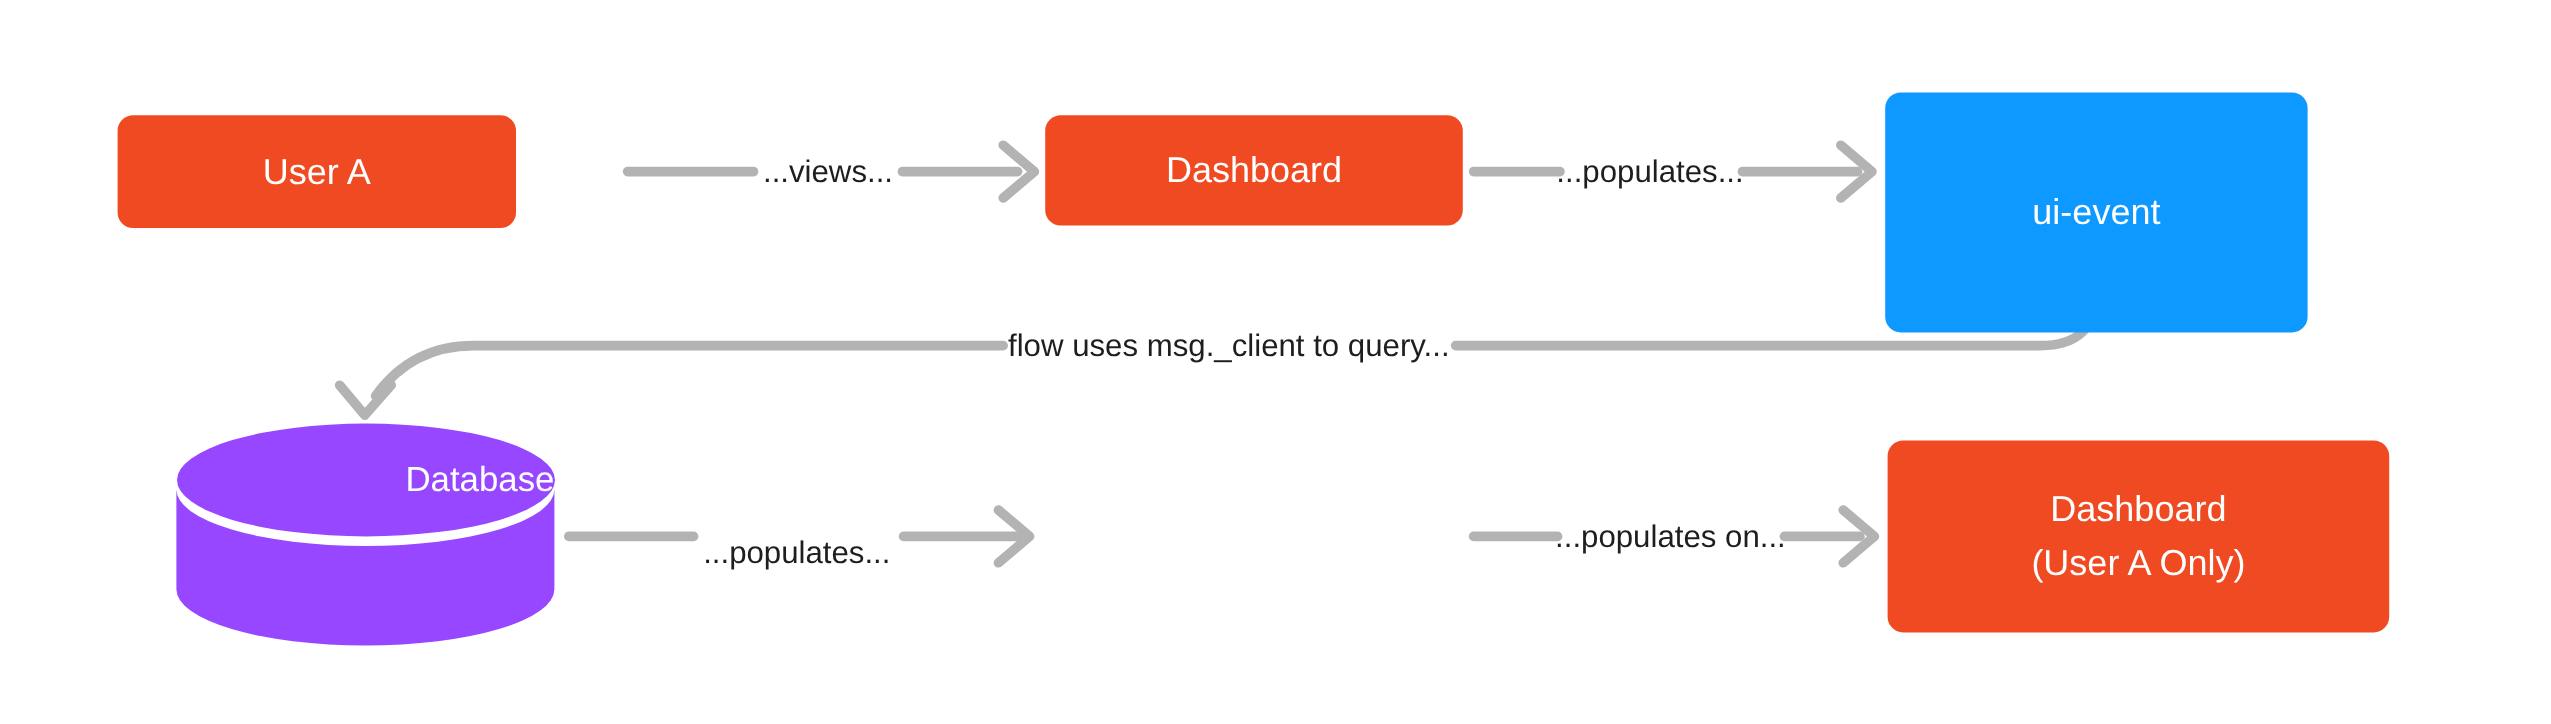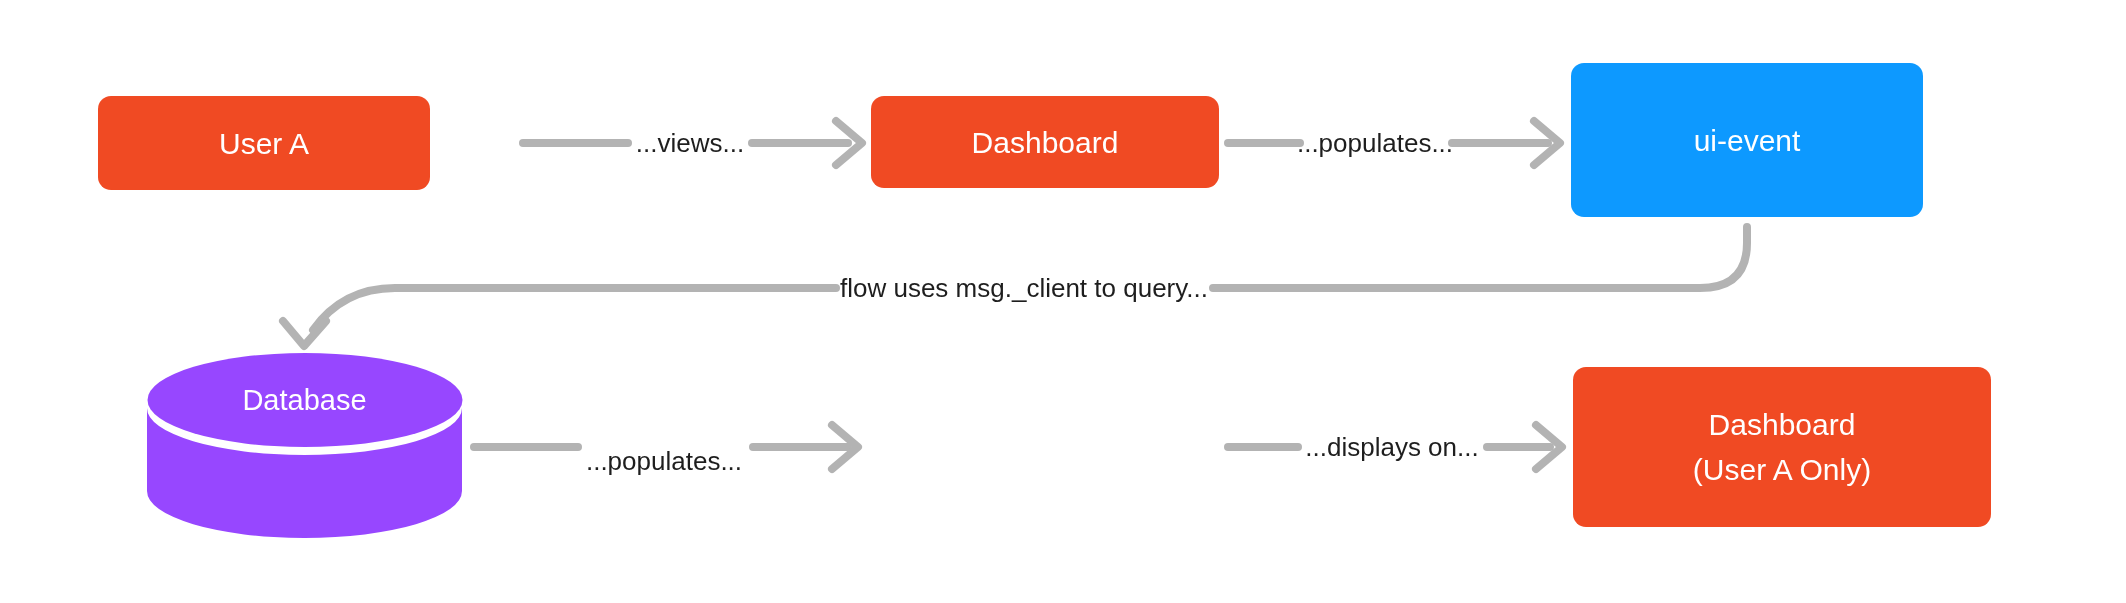--- a/index.html
+++ b/index.html
@@ -44,21 +44,21 @@
     line-height: 45px;
     text-align: center;
     white-space: nowrap;
   }
   .node.orange { background: var(--c-node_orange, #f04a23); }
   .node.blue   { background: var(--c-node_blue, #0d99ff); }
   .db-label {
     position: absolute;
     display: flex;
     align-items: center;
-    justify-content: center;
+    justify-content: flex-end;
     color: var(--c-node_label_text, #ffffff);
     font-size: 29px;
     background: transparent;
     pointer-events: none;
   }
   .edge-label {
     position: absolute;
     transform: translate(-50%, -50%);
     font-size: 26px;
     color: var(--c-edge_label_text, #1e1e1e);
@@ -99,21 +99,21 @@
   </svg>
 
   <div class="node orange" style="left:98px; top:96px; width:332px; height:94px">
     <span>User A</span>
   </div>
 
   <div class="node orange" style="left:871px; top:96px; width:348px; height:92px">
     <span>Dashboard</span>
   </div>
 
-  <div class="node blue" style="left:1571px; top:63px; width:352px; height:154px">
+  <div class="node blue" style="left:1571px; top:77px; width:352px; height:200px">
     <span>ui-event</span>
   </div>
 
   <div class="db-label" style="left:147px; top:353px; width:315px; height:94px">
     <span>Database</span>
   </div>
 
 
   <div class="node orange" style="left:1573px; top:367px; width:418px; height:160px">
     <span>Dashboard</span>
@@ -121,15 +121,15 @@
   </div>
 
   <div class="edge-label" style="left:690px; top:143px">...views...</div>
 
   <div class="edge-label" style="left:1375px; top:143px">...populates...</div>
 
   <div class="edge-label" style="left:1024px; top:288px">flow uses msg._client to query...</div>
 
   <div class="edge-label" style="left:664px; top:461px">...populates...</div>
 
-  <div class="edge-label" style="left:1392px; top:447px">...displays on...</div>
+  <div class="edge-label" style="left:1392px; top:447px">...populates on...</div>
 
 </div>
 
 </body></html>

